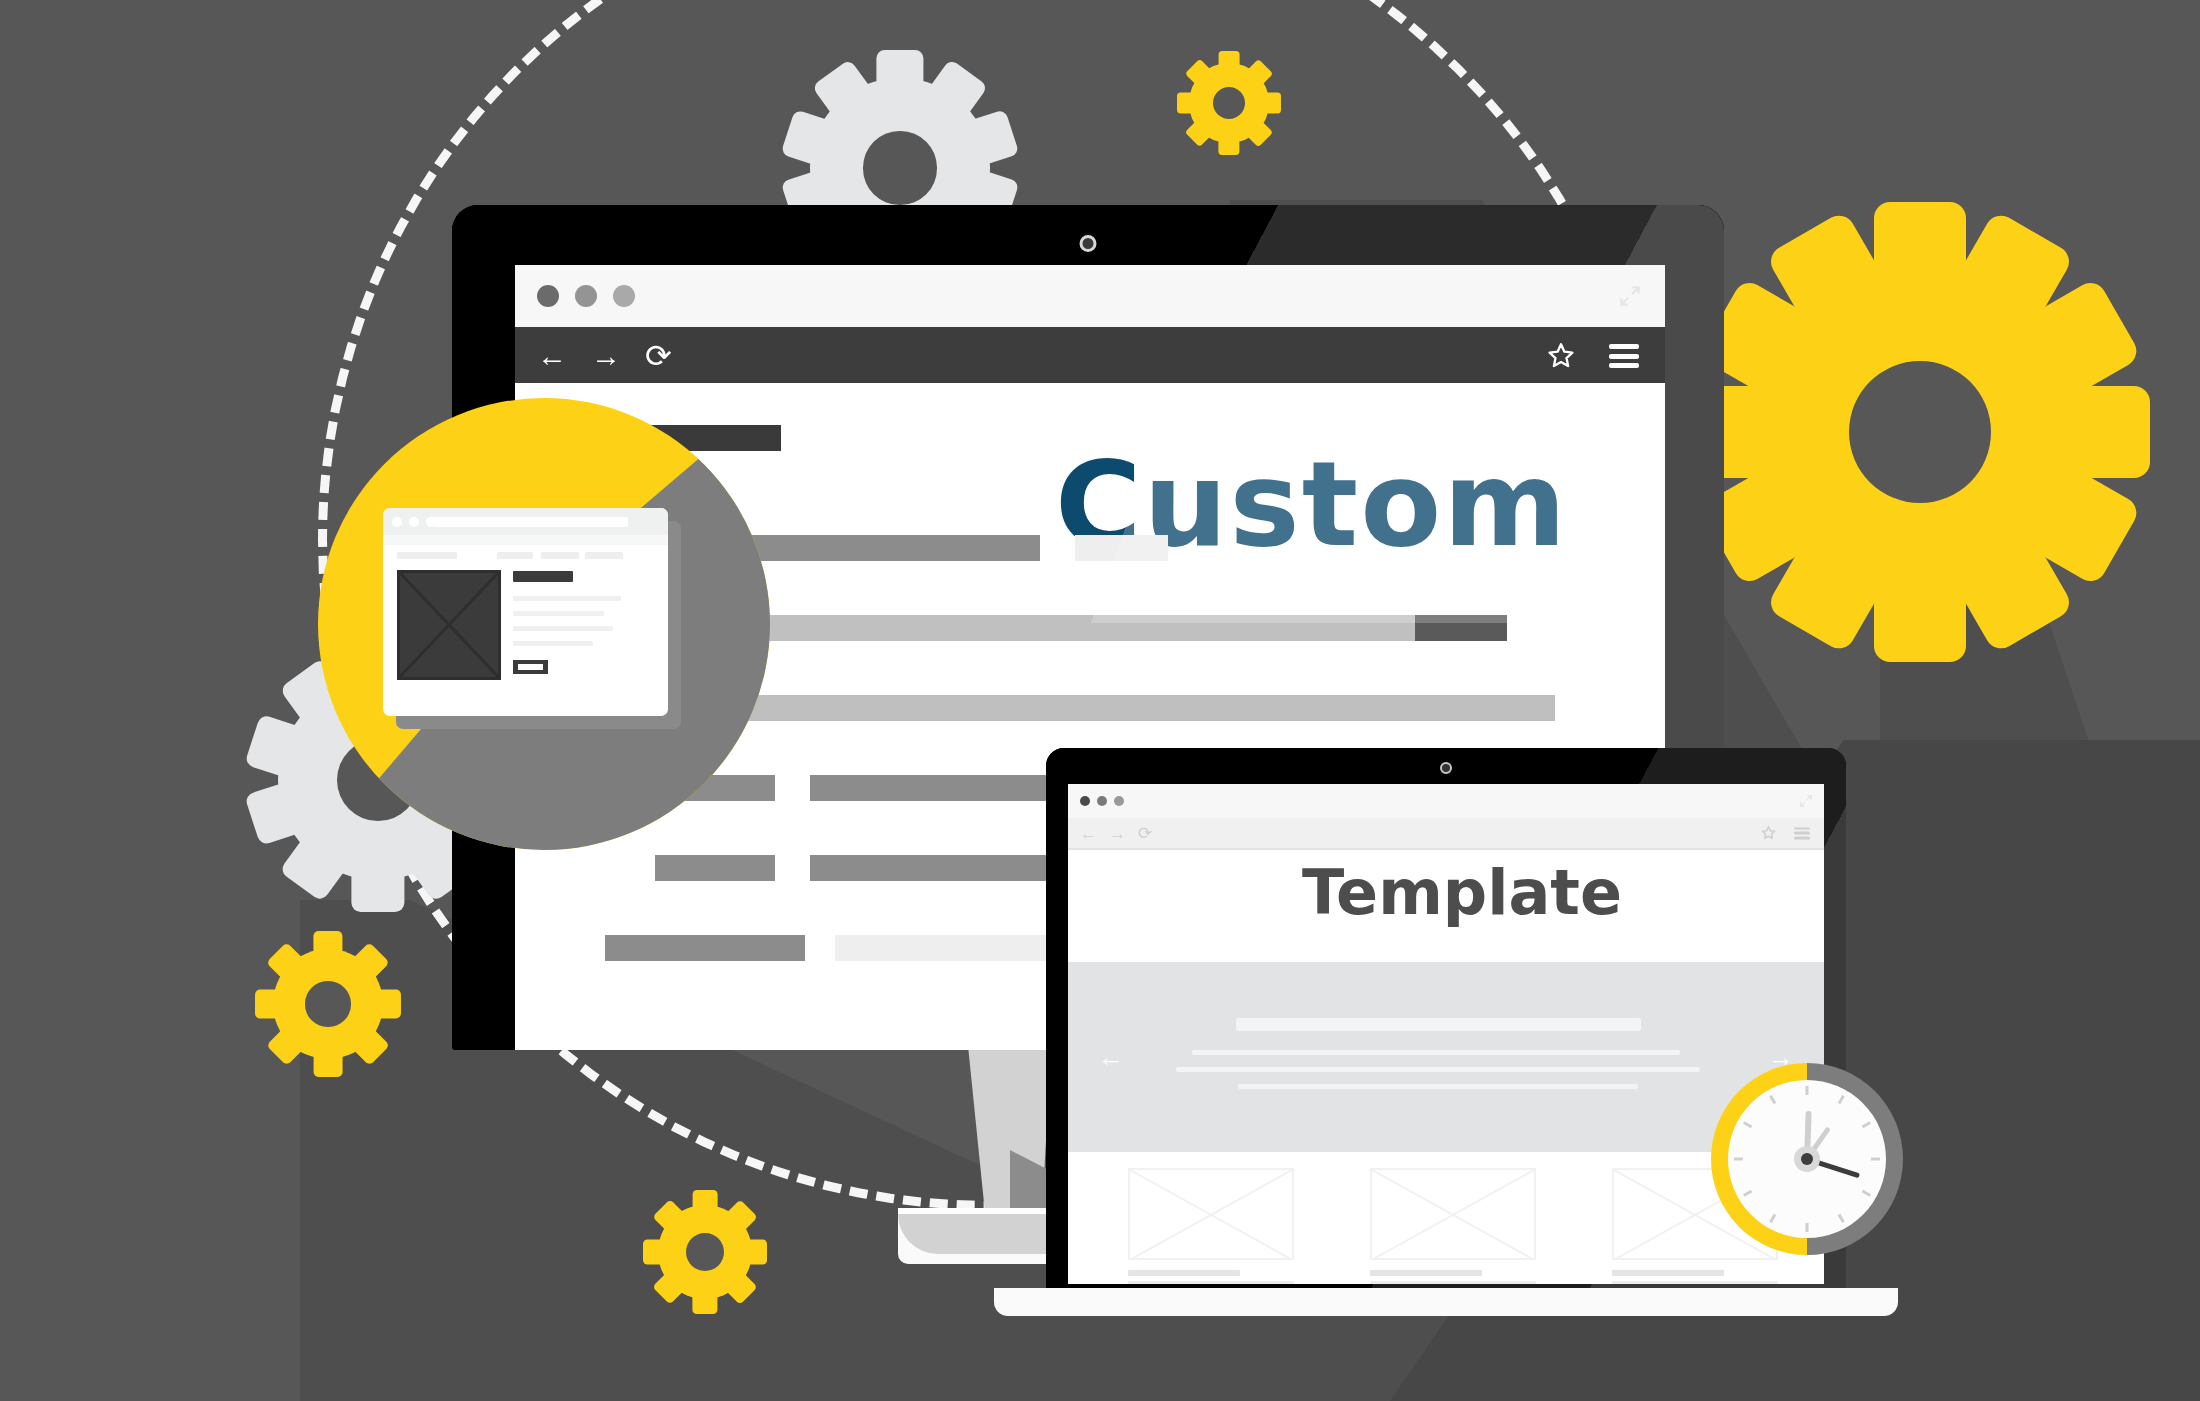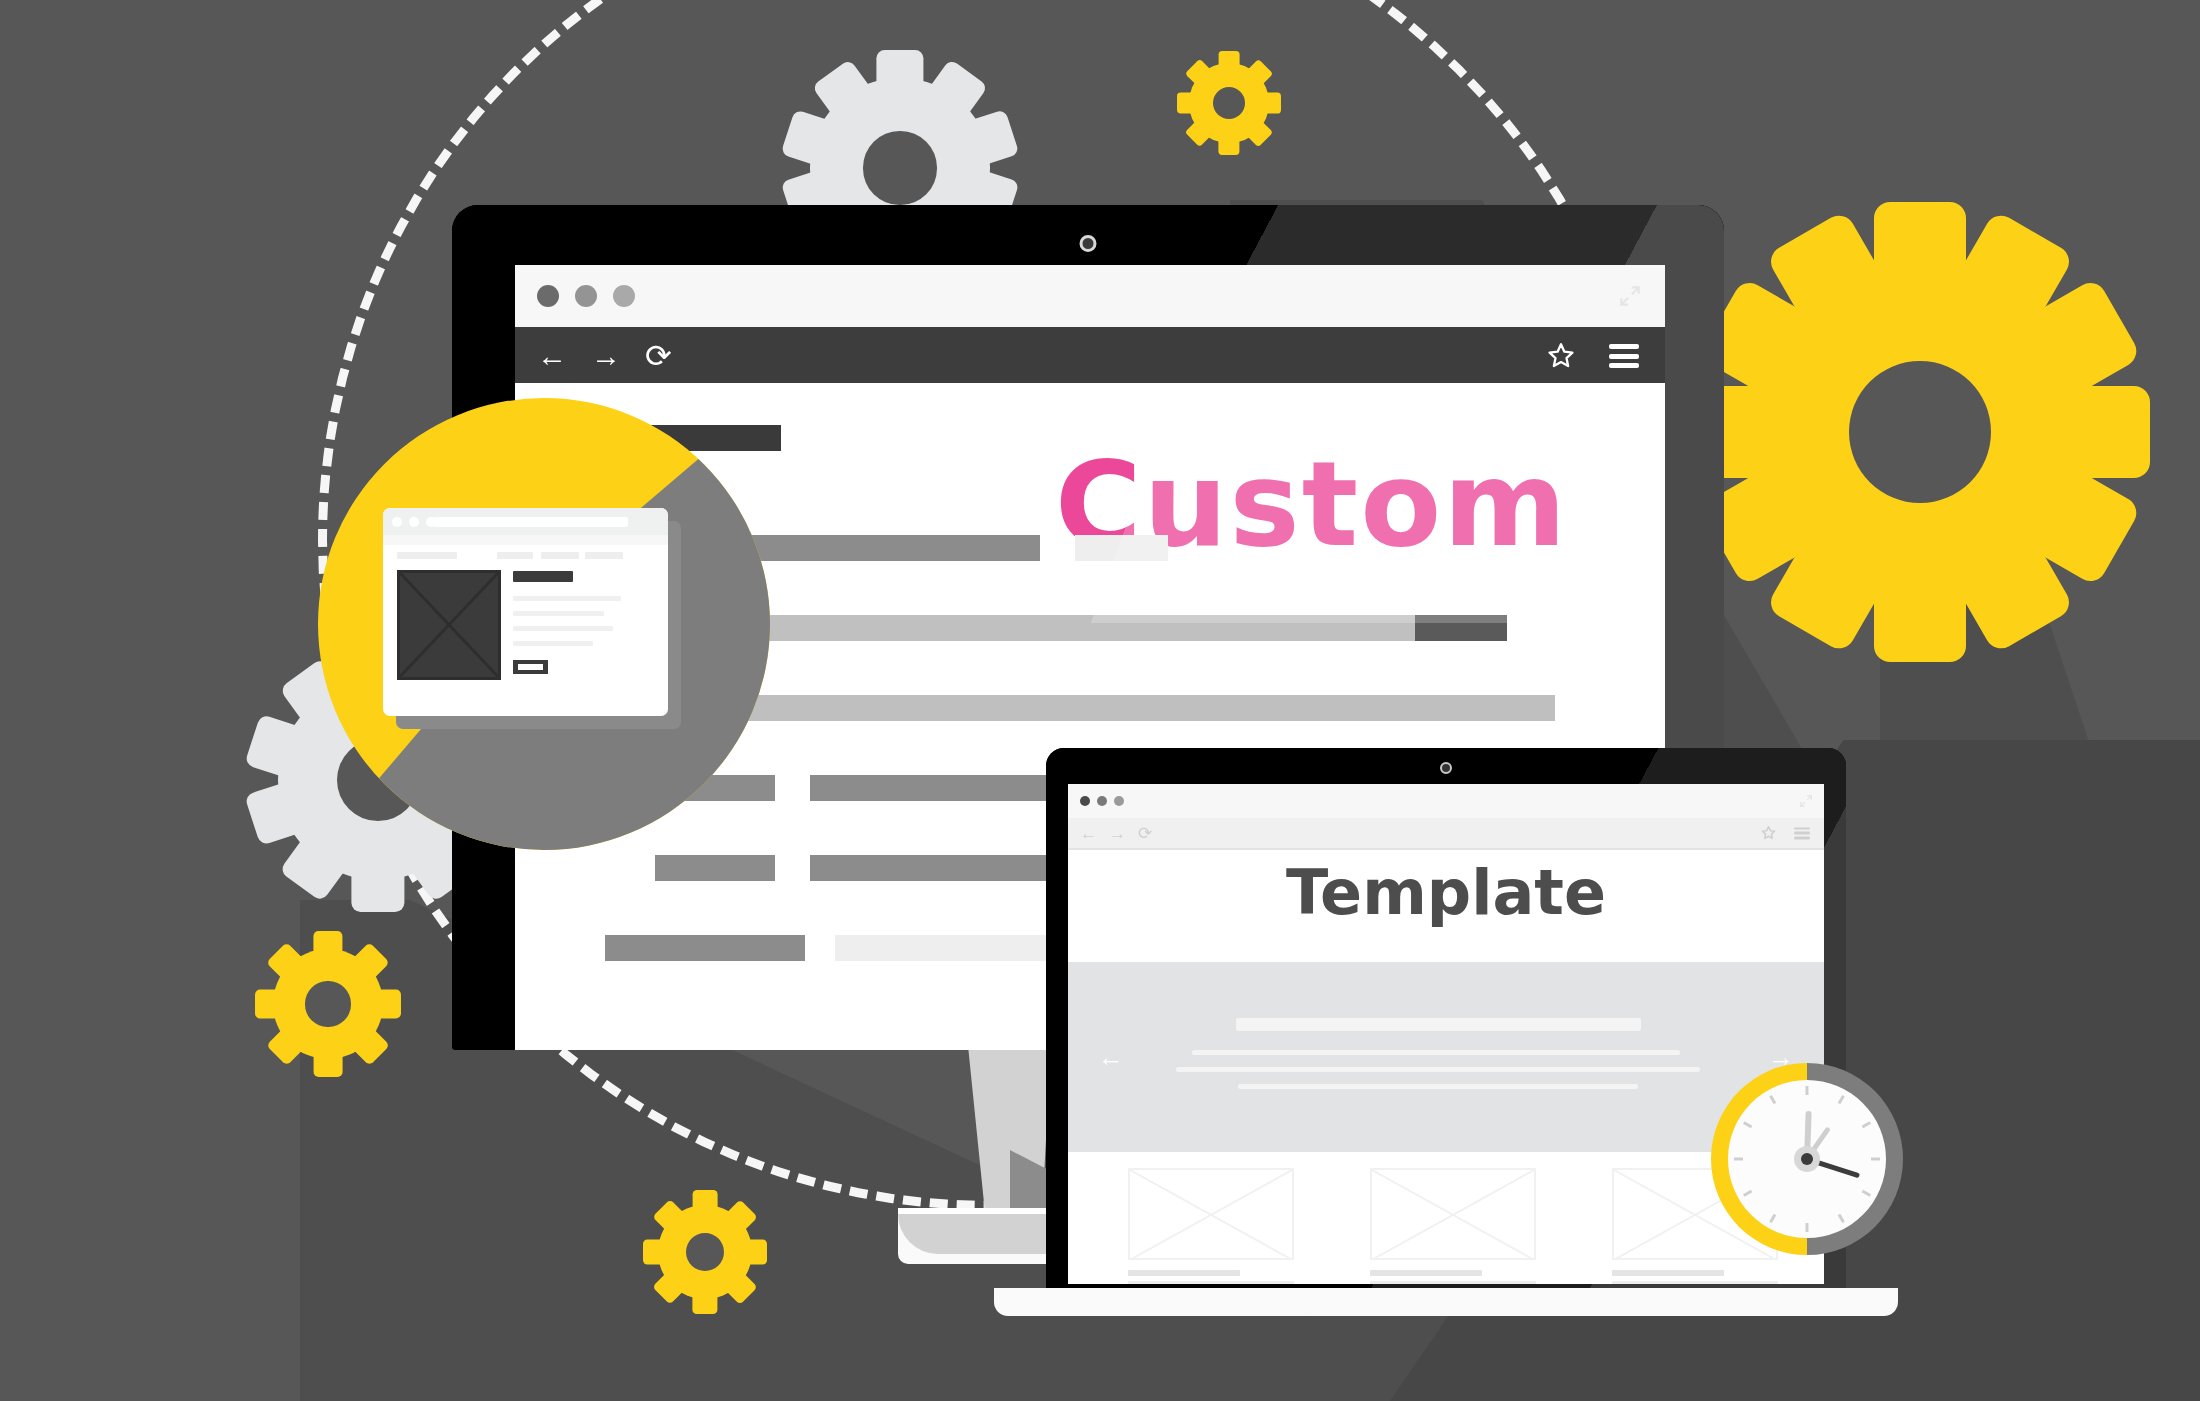--- a/index.html
+++ b/index.html
@@ -43,21 +43,21 @@
   .navbar .navicons{position:absolute;left:22px;top:50%;transform:translateY(-50%);display:flex;gap:24px;align-items:center;color:#fff;font-size:30px;line-height:1;}
   .navbar .rightic{position:absolute;right:26px;top:50%;transform:translateY(-50%);display:flex;gap:34px;align-items:center;}
   .star{width:28px;height:28px;}
   .burger{width:30px;height:24px;display:flex;flex-direction:column;justify-content:space-between;}
   .burger i{display:block;height:5px;background:#fff;border-radius:2px;}
 
   
   #mpage{position:absolute;left:63px;top:178px;width:1150px;height:667px;background:#fff;overflow:hidden;}
   .bar{position:absolute;border-radius:0;}
 
-  .custom-word{position:absolute;left:540px;top:62px;font-size:118px;font-weight:bold;color:#ec4899;letter-spacing:2px;line-height:1;font-family:"DejaVu Sans",sans-serif;}
+  .custom-word{position:absolute;left:540px;top:62px;font-size:118px;font-weight:bold;color:#0c4a6e;letter-spacing:2px;line-height:1;font-family:"DejaVu Sans",sans-serif;}
   .custom-veil{position:absolute;left:612px;top:40px;width:600px;height:200px;background:rgba(255,255,255,.22);
      clip-path:polygon(0 0,100% 0,100% 100%,0 100%);transform:skewX(-20deg);pointer-events:none;}
 
   
   .stand-neck{position:absolute;left:965px;top:1050px;width:86px;height:186px;background:#d2d2d2;
       clip-path:polygon(4% 0,100% 0,88% 100%,26% 100%);}
   .stand-base{position:absolute;left:898px;top:1216px;width:650px;height:48px;background:#fafafa;border-radius:0 0 10px 10px;}
   .stand-base-top{position:absolute;left:898px;top:1208px;width:650px;height:20px;background:#fff;}
   .stand-foot{position:absolute;left:898px;top:1214px;width:230px;height:40px;background:#d2d2d2;border-radius:0 0 60px 60px;}
 
@@ -65,21 +65,21 @@
   #laptop{left:1046px;top:748px;width:800px;height:552px;background:#000;border-radius:18px 18px 0 0;}
   #laptop .lgloss{position:absolute;inset:0;border-radius:18px 18px 0 0;overflow:hidden;
       background:linear-gradient(118deg,#000 0 56%,#1d1d1d 56% 76%,#3a3a3a 76% 100%);}
   .lcam{position:absolute;left:50%;top:14px;transform:translateX(-50%);width:8px;height:8px;border-radius:50%;border:2px solid #c9c9c9;background:#333;}
   #lscreen{position:absolute;left:22px;top:36px;width:756px;height:500px;background:#fff;overflow:hidden;}
   .ltab{position:absolute;left:0;top:0;width:100%;height:34px;background:#f7f7f7;}
   .lnav{position:absolute;left:0;top:34px;width:100%;height:30px;background:#f0f0f0;}
   .lnav .ic{position:absolute;left:12px;top:50%;transform:translateY(-50%);display:flex;gap:12px;color:#cfcfcf;font-size:17px;line-height:1;}
   .lnav .ric{position:absolute;right:14px;top:50%;transform:translateY(-50%);display:flex;gap:18px;align-items:center;color:#cfcfcf;}
   .lsep{position:absolute;left:0;top:64px;width:100%;height:2px;background:#e3e3e3;}
-  .tmpl-word{position:absolute;left:0;top:78px;width:100%;text-align:center;font-size:62px;font-weight:bold;color:#4d4d4d;font-family:"DejaVu Sans",sans-serif;line-height:1;}
+  .tmpl-word{position:absolute;left:0;top:78px;width:100%;text-align:center;font-size:62px;font-weight:bold;color:#4d4d4d;font-family:"DejaVu Sans",sans-serif;line-height:1;padding-left:16px;}
   .hero{position:absolute;left:0;top:178px;width:100%;height:190px;background:#e2e3e5;}
   .hero .arrow{position:absolute;top:50%;transform:translateY(-50%);color:#fff;font-size:26px;line-height:1;}
   .hline{position:absolute;background:#f4f4f5;border-radius:2px;}
   .cards{position:absolute;left:0;top:384px;width:100%;}
   .card{position:absolute;width:166px;}
   .thumb{position:relative;width:166px;height:92px;border:2px solid #f1f1f1;box-sizing:border-box;}
   .thumb svg{position:absolute;inset:0;}
   .cline{background:#eeeeee;border-radius:1px;margin-top:5px;}
   .lbase{position:absolute;left:-52px;top:540px;width:904px;height:28px;background:#fafafa;border-radius:0 0 14px 14px;}
   .lnotch{position:absolute;left:50%;top:540px;transform:translateX(-50%);width:120px;height:12px;background:#ececec;border-radius:0 0 14px 14px;}

